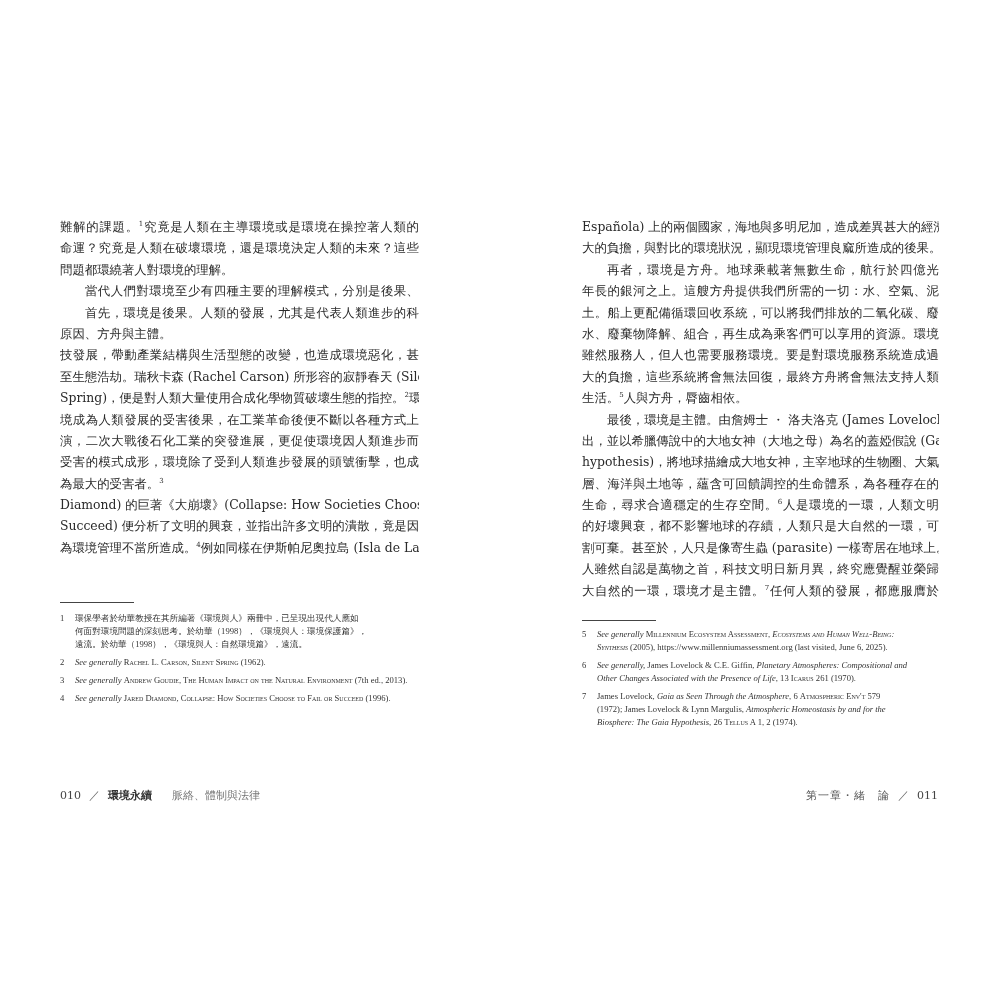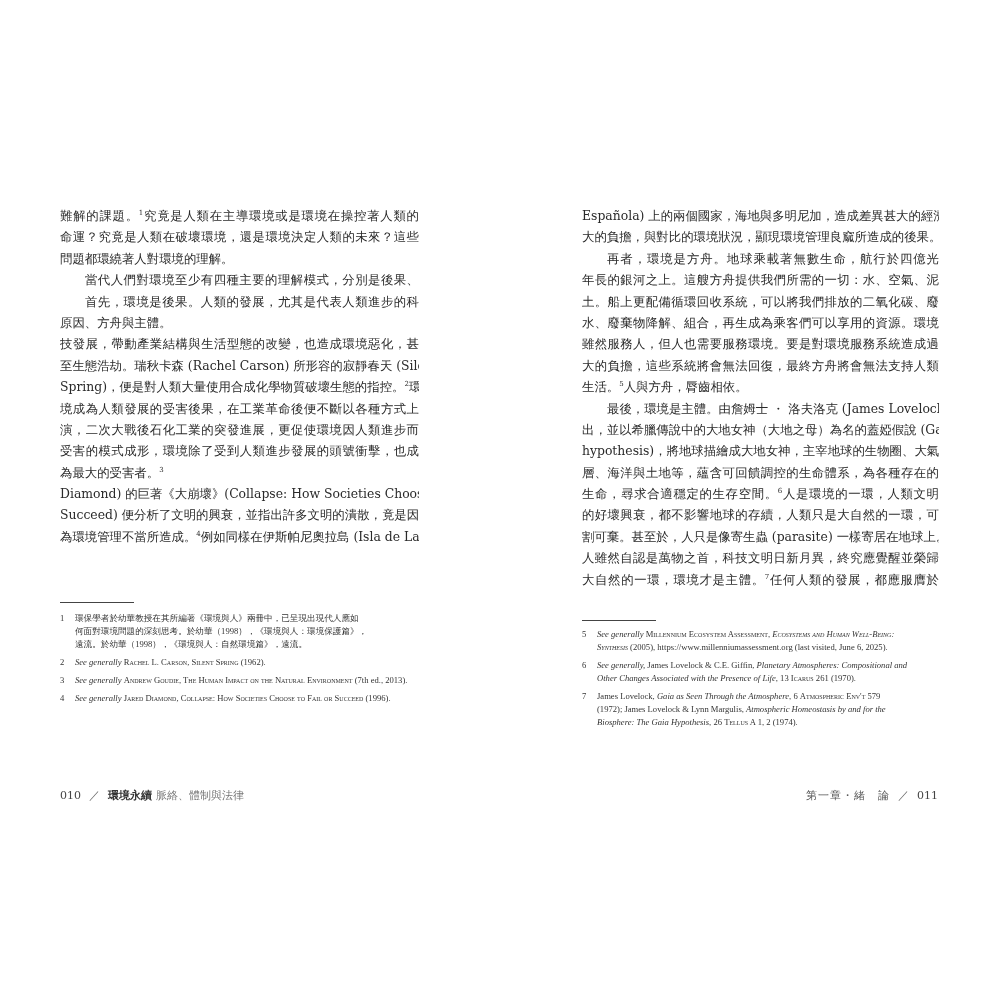--- a/index.html
+++ b/index.html
@@ -1,21 +1,21 @@
 <!DOCTYPE html>
 <html><head>
   <meta charset="utf-8">
   <style>
     html, body { margin: 0; padding: 0; background: #ffffff; }
     body { width: 1000px; height: 1000px; position: relative; overflow: hidden;
            font-family: "DejaVu Serif", "Liberation Serif", serif; color: #2a2a2a; }
     .page { position: absolute; top: 0; height: 1000px; }
     .page-left { left: 0; width: 500px; }
     .page-right { left: 500px; width: 500px; }
-    .col { position: absolute; }
+    .col { position: absolute; margin-top: 11px; }
     .page-left .col { left: 60px; width: 359px; top: 205px; }
     .page-right .col { left: 82px; width: 357px; top: 205px; }
     .line { height: 21.4px; line-height: 21.4px; font-size: 12.4px; white-space: nowrap;
             text-align: justify; text-align-last: justify; overflow: hidden; }
     .line.last { text-align-last: left; }
     .line.indent { padding-left: 25px; }
     sup { font-size: 7px; vertical-align: 5px; line-height: 0; }
     .rule { position: absolute; height: 1px; background: #444; width: 74px; }
     .page-left .rule { left: 60px; top: 602px; }
     .page-right .rule { left: 82px; top: 620px; }
@@ -26,21 +26,21 @@
     .note-num { width: 15px; flex: 0 0 15px; line-height: 13px; }
     .note-body { flex: 1; line-height: 13px; text-align: justify; }
     .note-body .nl { display: block; white-space: nowrap; }
     .sc { font-variant: small-caps; }
     .it { font-style: italic; }
     .footer { position: absolute; top: 788px; font-size: 11px; color: #444; }
     .page-left .footer { left: 60px; }
     .page-right .footer { right: 62px; text-align: right; }
     .footer .slash { display: inline-block; margin: 0 8px; color: #666; }
     .footer .book-main { font-weight: bold; color: #333; }
-    .footer .book-sub { color: #777; margin-left: 4px; }
+    .footer .book-sub { color: #777; margin-left: 20px; }
     .footer .chapter { color: #555; letter-spacing: 1px; }
   </style>
 </head>
 <body>
 
 <div class="page page-left">
   <div class="col">
     <div class="line"><span>難解的課題。</span><sup>1</sup><span>究竟是人類在主導環境或是環境在操控著人類的</span></div>
     <div class="line">命運？究竟是人類在破壞環境，還是環境決定人類的未來？這些</div>
     <div class="line last">問題都環繞著人對環境的理解。</div>

